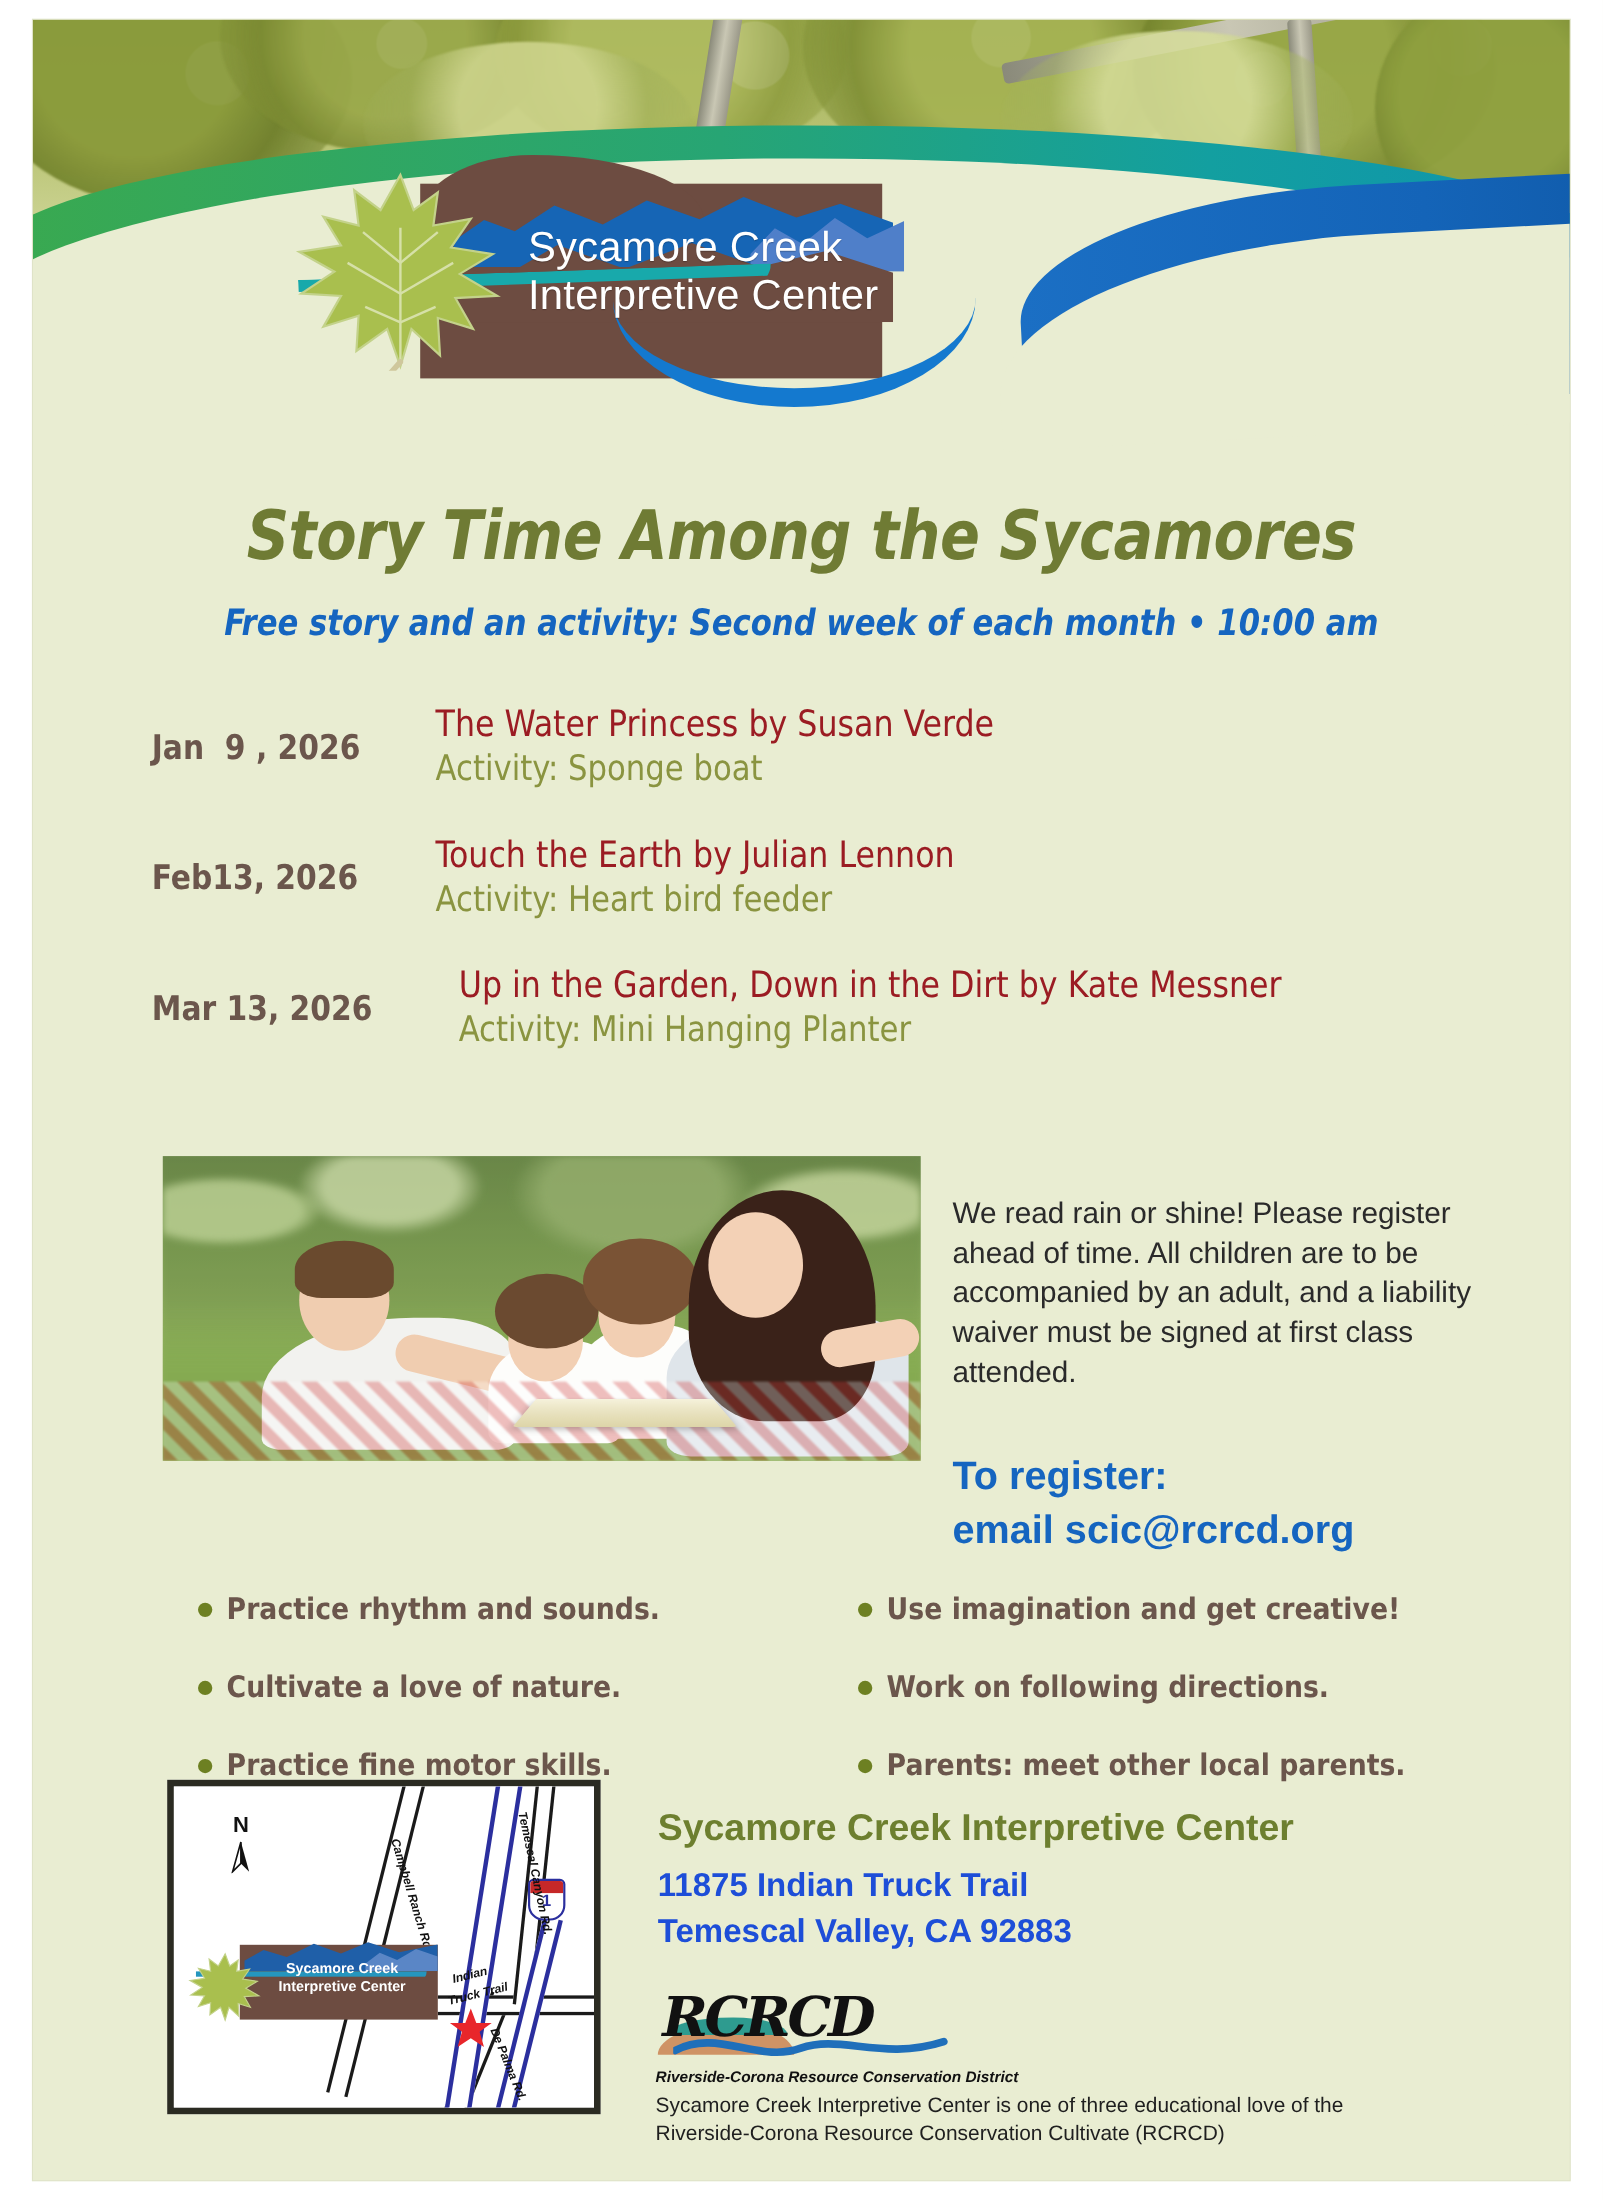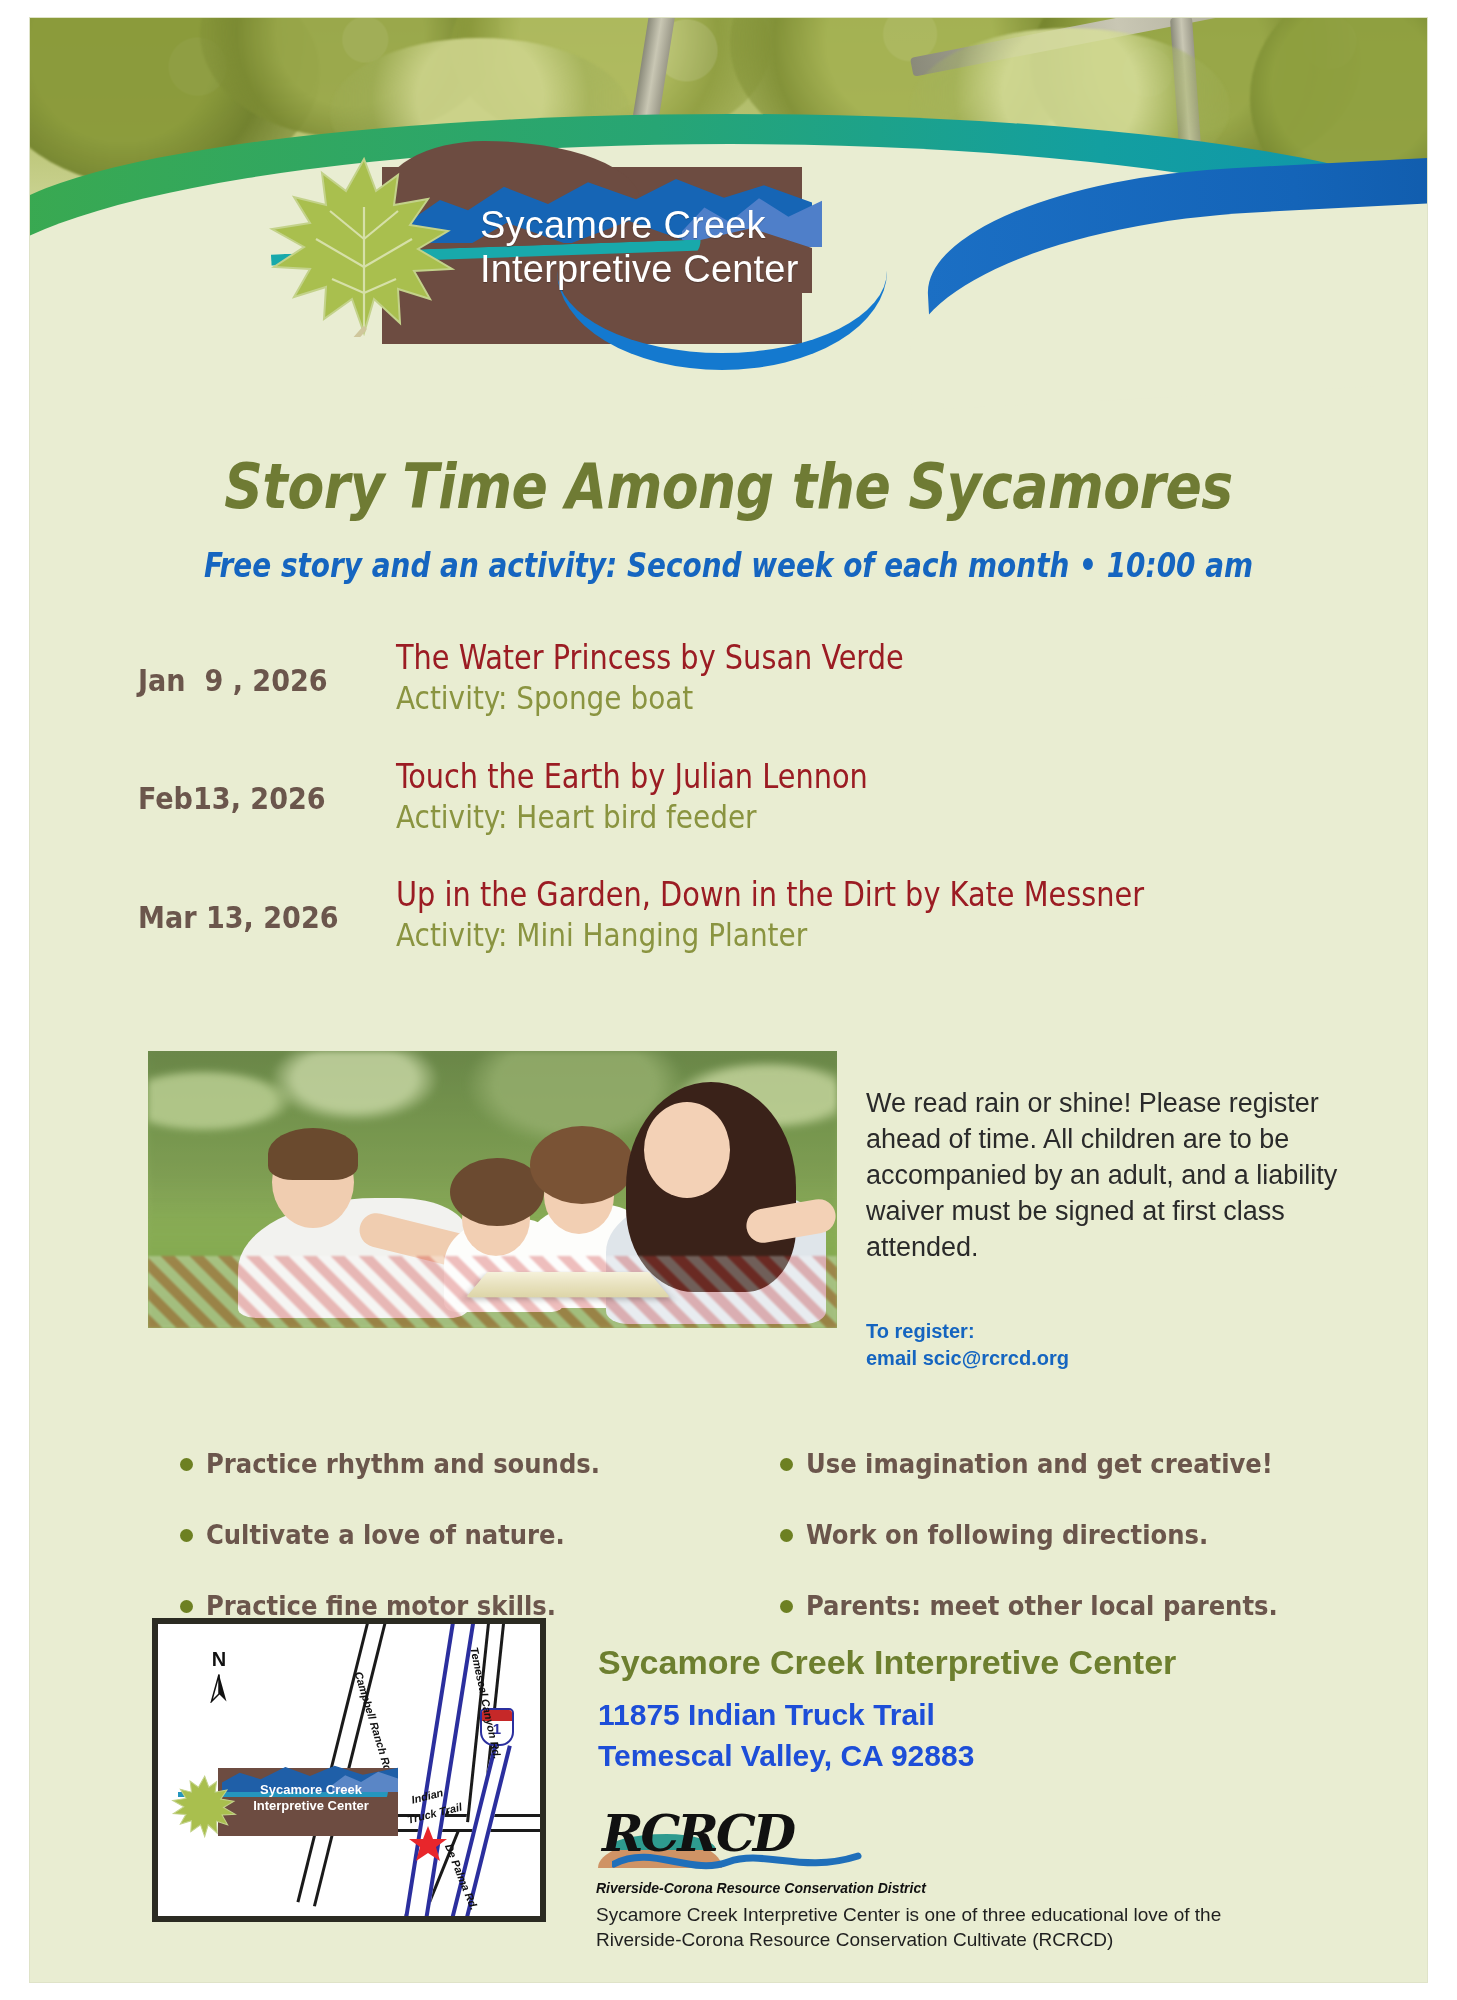--- a/index.html
+++ b/index.html
@@ -206,21 +206,21 @@
     transform-origin:left;
   }
   .sched-activity {
     font-size:32px;
     color:#8a9440;
     line-height:1.26;
     font-family:"DejaVu Sans Condensed","Liberation Sans Narrow","Liberation Sans",sans-serif;
     transform: scaleX(0.97);
     transform-origin:left;
   }
-  .sched-row.gap3 { margin-top:4px; }
+  .sched-row.gap3 { margin-top:4px;gap:21px; }
 
   
   .familyphoto {
     position:absolute;
     left:118px; top:1033px;
     width:689px; height:277px;
     overflow:hidden;
     background: linear-gradient(180deg,#6d8a4c 0%, #7fa055 30%, #8fae5e 55%, #9bb96a 100%);
   }
   .fp-bg {
@@ -263,21 +263,21 @@
     width:480px;
     font-size:27px;
     line-height:1.33;
     color:#2a2a2a;
     font-family:"Liberation Sans", sans-serif;
   }
   .register {
     position:absolute;
     left:836px; top:1300px;
     width:480px;
-    font-size:20px;
+    font-size:36px;
     line-height:1.36;
     font-weight:bold;
     color:#1565c0;
     font-family:"Liberation Sans", sans-serif;
   }
 
   
   .bullets {
     position:absolute;
     left:150px; top:1430px;

